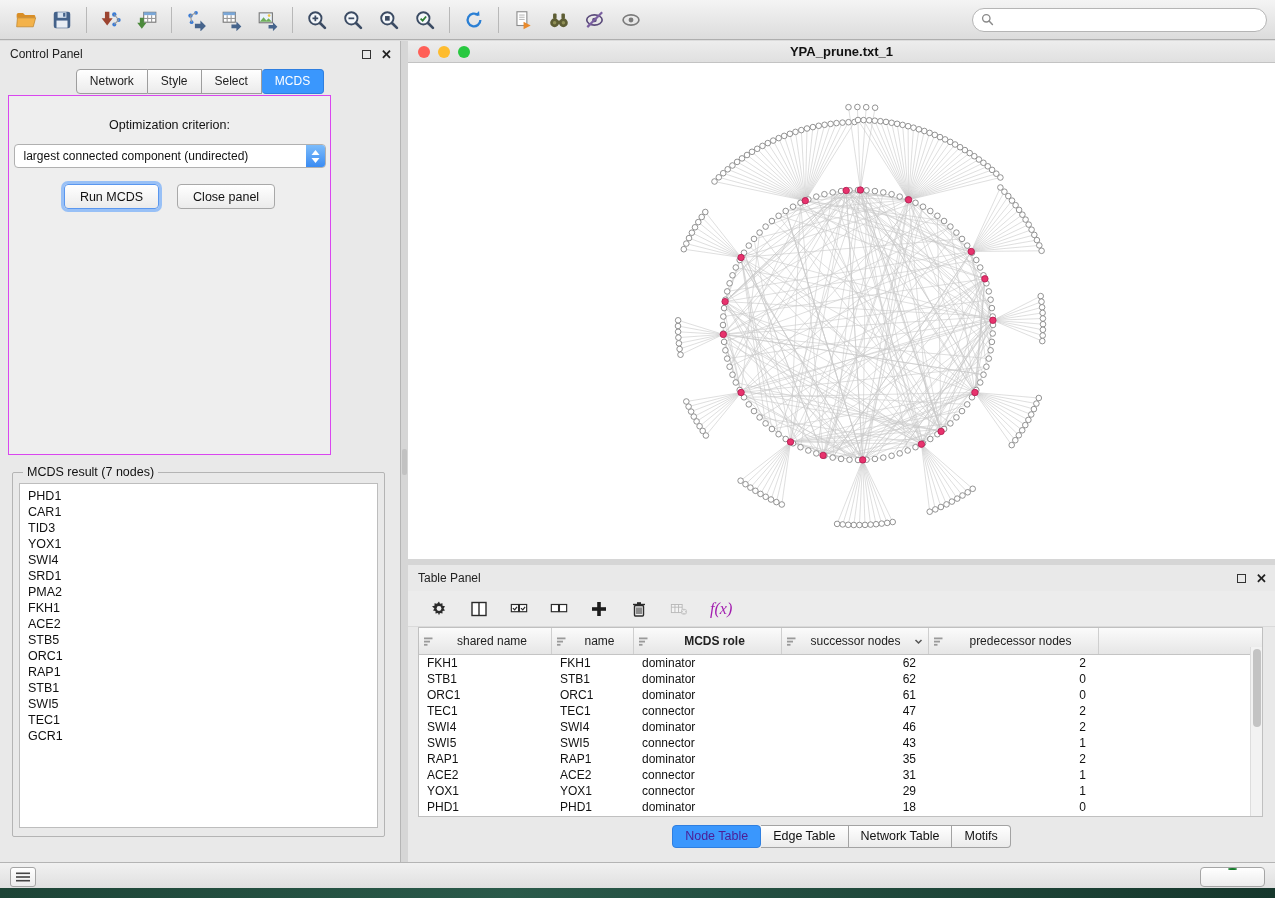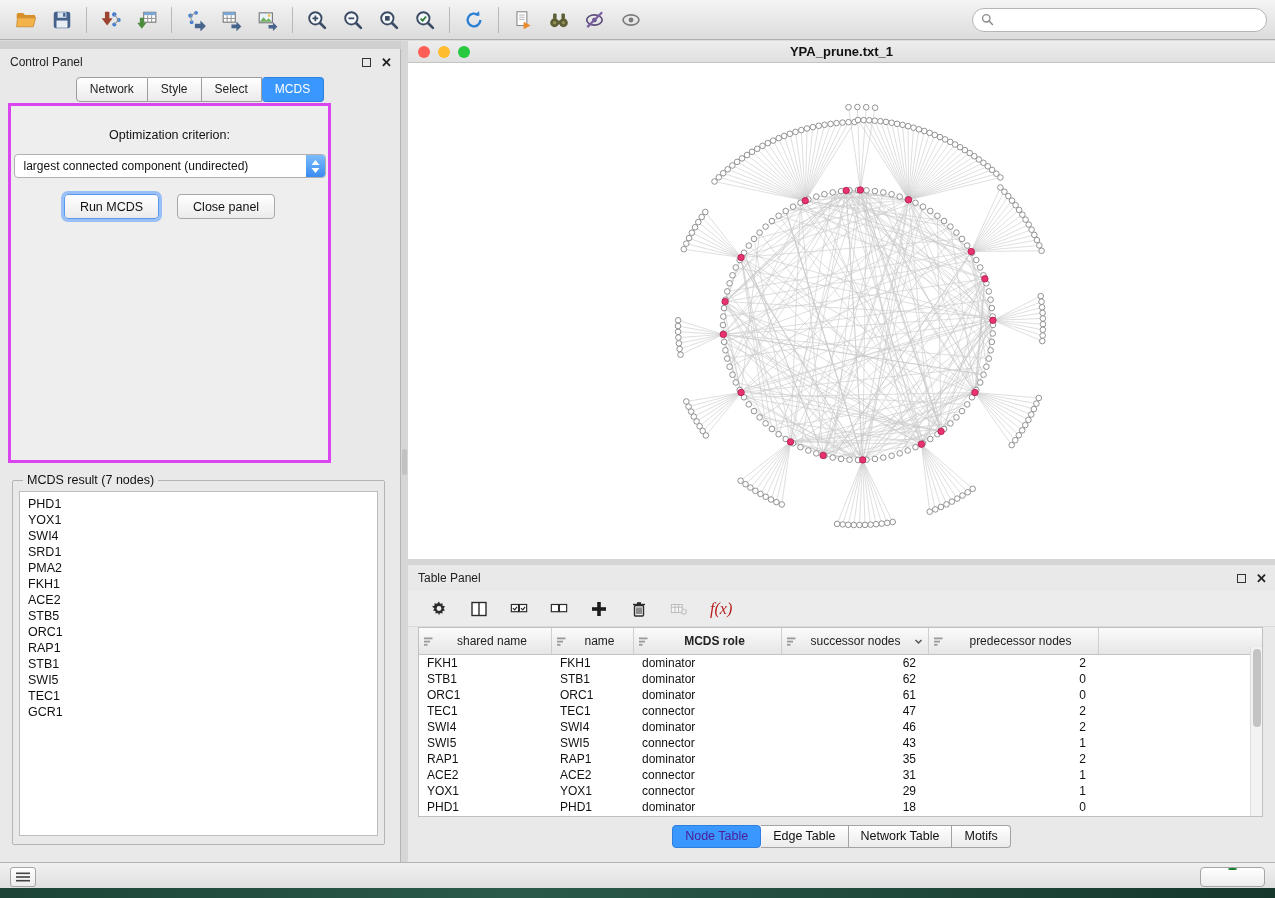--- a/index.html
+++ b/index.html
@@ -22,37 +22,37 @@
                 border:1px solid #b5b5b5; border-radius:12px; display:flex; align-items:center;
                 padding:0 8px; }
   .search-box svg { width:13px; height:13px; margin-right:5px; flex:none; }
   .search-box input { border:none; outline:none; flex:1; font-size:12px; background:transparent;
                       font-family:"Liberation Sans", sans-serif; }
 
   
   .workspace { position:absolute; top:41px; left:0; width:1275px; height:821px; background:#cfcfcf; }
 
   
-  .control-panel { position:absolute; left:0; top:8px; width:401px; height:821px; background:#e9e9e9;
+  .control-panel { position:absolute; left:0; top:0; width:401px; height:821px; background:#e9e9e9;
                    border-right:1px solid #b5b5b5; }
   .panel-header { height:24px; display:flex; align-items:center; padding:2px 8px 0 10px;
                   font-size:12px; color:#222; }
   .panel-header .spacer { flex:1; }
   .win-float { width:9px; height:9px; border:1.5px solid #333; display:inline-block; margin-right:10px; }
   .win-close { font-size:13px; font-weight:bold; color:#222; line-height:9px; }
 
   .cp-tabs { display:flex; justify-content:center; margin-top:4px; }
   .cp-tab { font-size:12px; padding:4px 13px 5px; background:linear-gradient(#ffffff,#ebebeb);
             border:1px solid #9d9d9d; border-left-width:0; color:#222; }
   .cp-tab:first-child { border-left-width:1px; border-radius:4px 0 0 4px; }
   .cp-tab:last-child { border-radius:0 4px 4px 0; }
   .cp-tab.active { background:#3a97fd; color:#fff; border-color:#2f7fe0; border-radius:4px; }
 
   .cp-inner { position:absolute; left:8px; top:54px; width:323px; height:360px;
-              background:#eeeeee; border:3px solid #d946ef; text-align:center; }
+              background:#eeeeee; border:1px solid #d946ef; text-align:center; }
   .opt-label { margin-top:22px; font-size:12.5px; color:#111; }
   .dropdown { margin:12px auto 0; width:312px; height:24px; background:#fff;
               border:1px solid #b0b0b0; border-radius:4px; display:flex; align-items:center;
               font-size:12px; color:#111; position:relative; }
   .dropdown .dd-text { padding-left:9px; flex:1; text-align:left; white-space:nowrap; overflow:hidden; }
   .dd-stepper { width:19px; height:22px; border-radius:0 3px 3px 0;
                 background:linear-gradient(#7cbcfb,#3a8bf2); display:flex; flex-direction:column;
                 align-items:center; justify-content:center; gap:1px; flex:none; }
   .dd-stepper svg { width:9px; height:6px; }
   .btn-row { margin-top:16px; display:flex; justify-content:center; gap:18px; }
@@ -83,21 +83,21 @@
   .dot { width:12px; height:12px; border-radius:50%; }
   .net-canvas { width:867px; height:495px; background:#fff; }
   .net-canvas svg { display:block; }
 
   
   .table-panel { position:absolute; left:408px; top:524px; width:867px; height:297px; background:#e9e9e9; }
   .tp-toolbar { height:36px; margin:2px 0 0 0; display:flex; align-items:center; gap:22px; padding-left:22px;
                 border-bottom:1px solid #dadada; background:#ececec; }
   .tp-tool { display:flex; align-items:center; justify-content:center; }
   .tp-tool svg { width:18px; height:18px; }
-  .fx-label { font-family:"Liberation Serif", serif; font-style:italic; font-size:16px; color:#b91c1c; }
+  .fx-label { font-family:"Liberation Serif", serif; font-style:italic; font-size:16px; color:#a21caf; }
 
   .table-wrap { position:absolute; left:10px; top:62px; width:845px; height:190px; background:#fff;
                 border:1px solid #c0c0c0; overflow:hidden; }
   .thead { display:flex; height:27px; background:linear-gradient(#fbfbfb,#e6e6e6);
            border-bottom:1px solid #c4c4c4; }
   .th { display:flex; align-items:center; font-size:12px; color:#222; border-right:1px solid #cfcfcf;
         padding:0 4px; position:relative; }
   .th .th-label { flex:1; text-align:center; white-space:nowrap; overflow:hidden; }
   .th svg { flex:none; }
   .trow { display:flex; height:16px; align-items:center; }
@@ -308,20 +308,22 @@
         </div>
         <div class="btn-row">
           <button class="btn focused">Run MCDS</button>
           <button class="btn">Close panel</button>
         </div>
       </div>
       <fieldset class="mcds-fieldset">
         <legend>MCDS result (7 nodes)</legend>
         <div class="result-list" id="result-list">
             <div>PHD1</div>
+            <div>CAR1</div>
+            <div>TID3</div>
             <div>YOX1</div>
             <div>SWI4</div>
             <div>SRD1</div>
             <div>PMA2</div>
             <div>FKH1</div>
             <div>ACE2</div>
             <div>STB5</div>
             <div>ORC1</div>
             <div>RAP1</div>
             <div>STB1</div>

